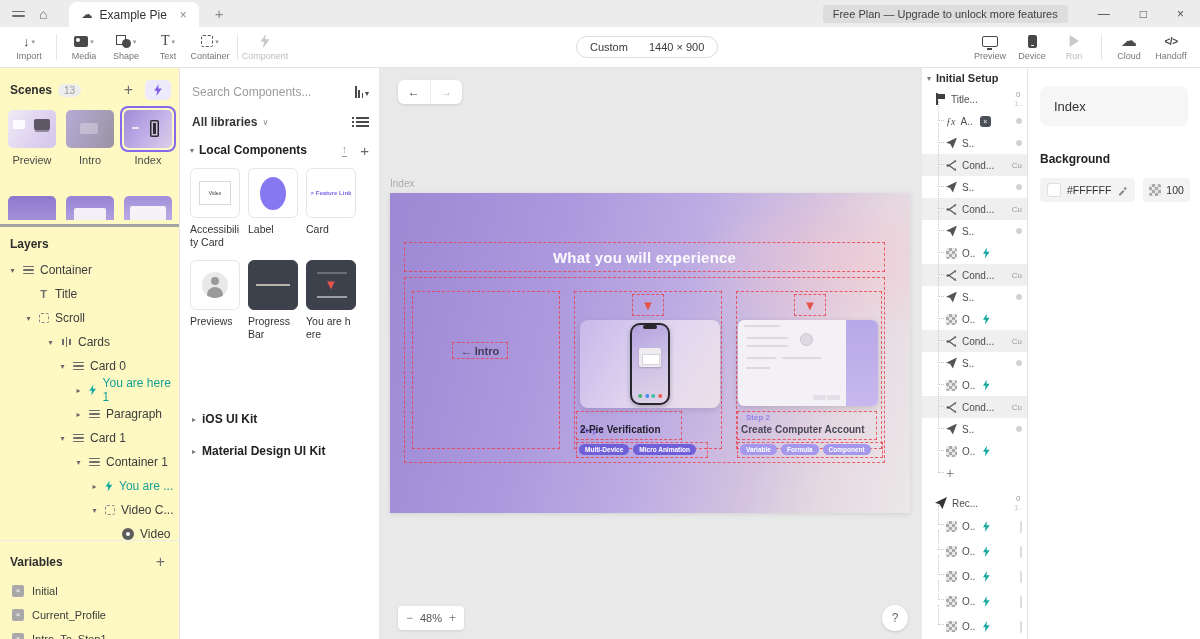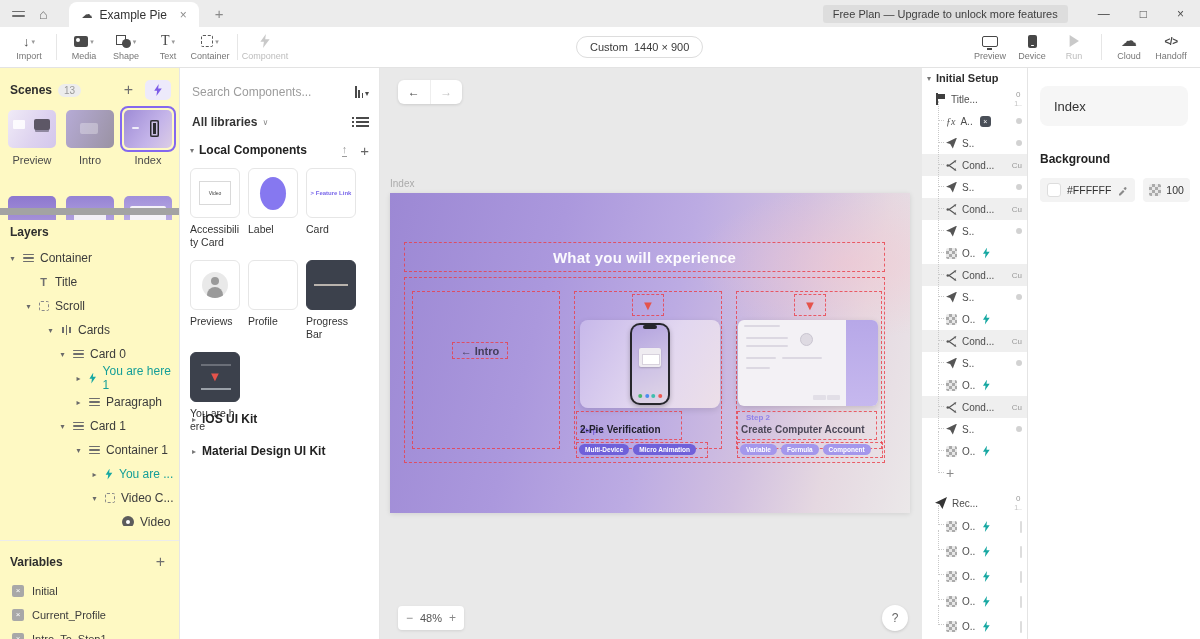--- a/index.html
+++ b/index.html
@@ -33,21 +33,21 @@
   .ig-import{font-size:13px;font-weight:bold;color:#474747;line-height:1}
   .ig-media{width:14px;height:11px;background:#4a4a4a;border-radius:2px;position:relative}
   .ig-media::after{content:"";position:absolute;left:2px;top:2px;width:4px;height:4px;border-radius:50%;background:#fff}
   .ig-shape{position:relative;width:15px;height:13px}
   .ig-shape::before{content:"";position:absolute;left:0;top:0;width:8px;height:8px;border:1.4px solid #4a4a4a}
   .ig-shape::after{content:"";position:absolute;right:0;bottom:0;width:9px;height:9px;border-radius:50%;background:#4a4a4a}
   .ig-text{font-family:"Liberation Serif","DejaVu Serif",serif;font-size:14px;color:#454545;line-height:1}
   .ig-cont{width:12px;height:12px;border:1.3px dashed #5a5a5a;border-radius:2px}
   .bolt{display:inline-block;background:#7c5ce8;clip-path:polygon(58% 0%,8% 56%,40% 56%,32% 100%,92% 38%,52% 38%)}
   .ig-bolt{width:11px;height:14px;background:#c9c9c9}
-  .size-pill{position:absolute;left:576px;top:9px;height:22px;border:1px solid #ddd;border-radius:11px;background:#fff;display:flex;align-items:center;gap:6px;padding:0 13px;font-size:11px;color:#3a3a3a}
+  .size-pill{position:absolute;left:576px;top:9px;height:22px;border:1px solid #ddd;border-radius:11px;background:#fff;display:flex;align-items:center;gap:21px;padding:0 13px;font-size:11px;color:#3a3a3a}
   .rtools{position:absolute;right:8px;top:0;height:100%;display:flex;align-items:center}
   .ig-monitor{width:16px;height:11px;border:1.5px solid #474747;border-radius:2px;position:relative}
   .ig-monitor::after{content:"";position:absolute;left:4px;bottom:-4px;width:5px;height:2px;background:#474747}
   .ig-phone{width:9px;height:13px;background:#474747;border-radius:2px;position:relative}
   .ig-phone::after{content:"";position:absolute;left:3px;bottom:1.5px;width:3px;height:1.5px;background:#fff;border-radius:1px}
   .ig-play{width:11px;height:12px;background:#c9c9c9;clip-path:polygon(10% 0%,95% 50%,10% 100%)}
   .ig-cloudg{font-size:16px;color:#4a4a4a;line-height:.8}
   .ig-handoff{font-size:10px;font-weight:bold;color:#474747;letter-spacing:-.5px}
 
   
@@ -80,21 +80,21 @@
   .sc-lbl{margin-top:6px;font-size:11px;color:#4a4a4a}
   .sc-row2{position:absolute;left:8px;top:128px;height:24px;overflow:hidden;display:flex;gap:10px}
   .sc-row2 .thumb{height:40px}
   .th-r1{background:linear-gradient(180deg,#8d78cf,#b4a0de)}
   .th-r2{background:linear-gradient(180deg,#9583d4,#c2b2e5)}
   .th-r2::after{content:"";position:absolute;left:8px;top:12px;width:32px;height:26px;background:#f2eff6;border-radius:2px}
   .th-r3{background:linear-gradient(180deg,#a190da,#cbbde9)}
   .th-r3::after{content:"";position:absolute;left:6px;top:10px;width:36px;height:28px;background:#f5f3f8;border-radius:2px}
 
   
-  .layers{position:absolute;left:0;right:0;top:140px;height:318px;border-top:7px solid #a3a3a3;overflow:hidden}
+  .layers{position:absolute;left:0;right:0;top:156px;height:318px;border-top:3px solid #a3a3a3;overflow:hidden}
   .ly-head{padding:10px 10px 7px;font-weight:bold;font-size:12px;color:#2e2e2e}
   .lrow{height:24px;display:flex;align-items:center;gap:6px;font-size:12px;color:#3c3c3c}
   .lrow .arr{font-size:8px;color:#6a6a6a;width:9px;text-align:center}
   .lrow.teal{color:#159e98}
   .icon-rows{display:flex;flex-direction:column;gap:2px;width:11px}
   .icon-rows i{height:1.5px;background:#6e6e6e;border-radius:1px}
   .icon-T{font-size:11px;color:#6e6e6e;font-weight:bold;width:11px;text-align:center}
   .icon-dash{width:10px;height:10px;border:1.2px dashed #8a8a8a;border-radius:2px}
   .icon-paging{display:flex;align-items:center;gap:2px;width:11px;justify-content:center}
   .icon-paging i{width:1.6px;background:#6e6e6e}
@@ -519,24 +519,20 @@
           </div>
         <div class="clbl">Card</div>
       </div>
       <div class="ccell">
         <div class="cthumb">
             <div class="ava-c"></div>
           </div>
         <div class="clbl">Previews</div>
       </div>
       <div class="ccell">
-        <div class="cthumb"></div>
-        <div class="clbl">Profile</div>
-      </div>
-      <div class="ccell">
         <div class="cthumb dark">
             <div class="pb-line"></div>
           </div>
         <div class="clbl">Progress Bar</div>
       </div>
       <div class="ccell">
         <div class="cthumb dark">
           <div class="yah-in">
               <i class="l1"></i>
               <span class="red-arrow">▼</span>

